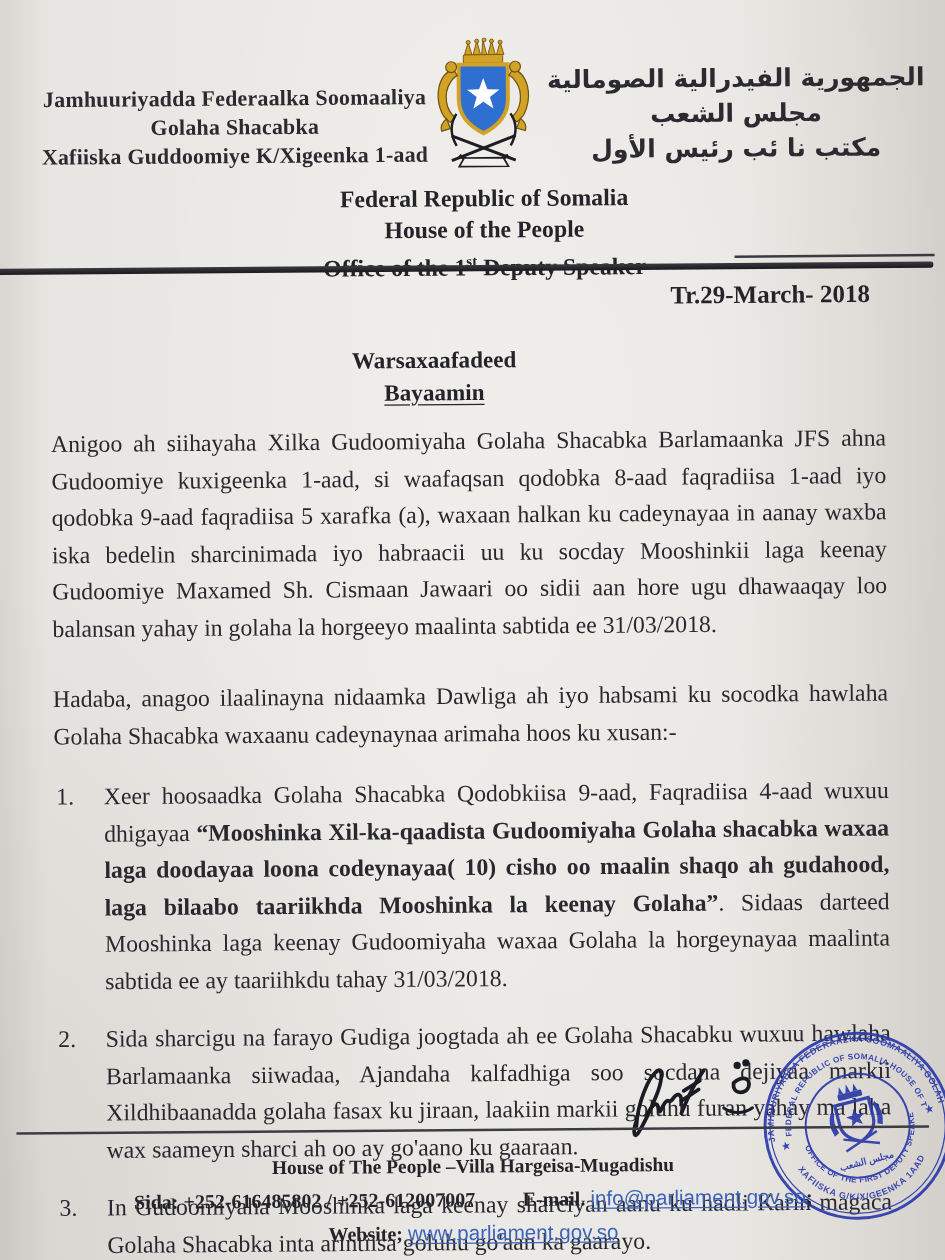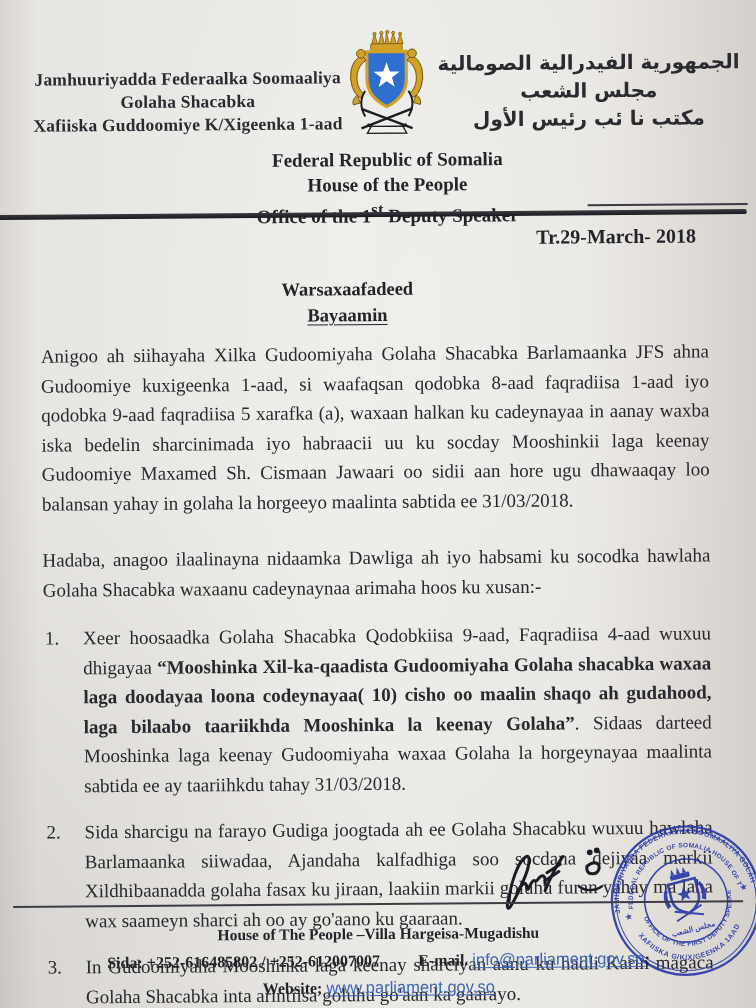--- a/index.html
+++ b/index.html
@@ -12,21 +12,21 @@
       linear-gradient(90deg,#d9d6d2 0%,#e8e6e2 5%,#edebe7 45%,#e9e7e3 78%,#ddd9d5 92%,#d3cfcb 100%);
   }
   .tilt{position:absolute;inset:0;transform:rotate(-0.45deg);transform-origin:50% 50%;}
   .lh-somali{position:absolute;left:2px;top:66px;width:378px;text-align:center;
     font-weight:bold;font-size:17.5px;line-height:23px;letter-spacing:0.2px;color:#2a2a30;}
   .emblem{position:absolute;left:331px;top:30px;width:118px;height:118px;}
   .lh-arabic{position:absolute;left:438px;top:50px;width:308px;text-align:center;direction:rtl;
     font-family:"DejaVu Sans", sans-serif;font-weight:bold;font-size:20px;line-height:28px;color:#2a2a30;}
   .lh-english{position:absolute;left:20px;top:147px;width:740px;text-align:center;
     font-weight:bold;font-size:19px;line-height:25px;color:#232329;}
-  .lh-english sup{font-size:17px;}
+  .lh-english sup{font-size:12px;}
   .rule-thick{position:absolute;left:0;top:212px;width:749px;height:4.5px;
     background:linear-gradient(180deg,#3a3a40,#191920);border-radius:2px;}
   .rule-thin{position:absolute;right:6px;top:206px;width:160px;height:1.6px;background:#3a3a42;}
   .date{position:absolute;right:58px;top:227px;font-weight:bold;font-size:20px;color:#232329;}
   .title-block{position:absolute;left:0;top:276px;width:698px;text-align:center;
     font-weight:bold;font-size:18.5px;line-height:26px;color:#232329;}
   .subtitle{text-decoration:underline;text-underline-offset:3px;}
   .content{position:absolute;left:42px;top:339px;width:668px;
     font-size:19px;line-height:29.5px;text-align:justify;color:#28282e;}
   .content p{margin:0 0 27px 0;}

